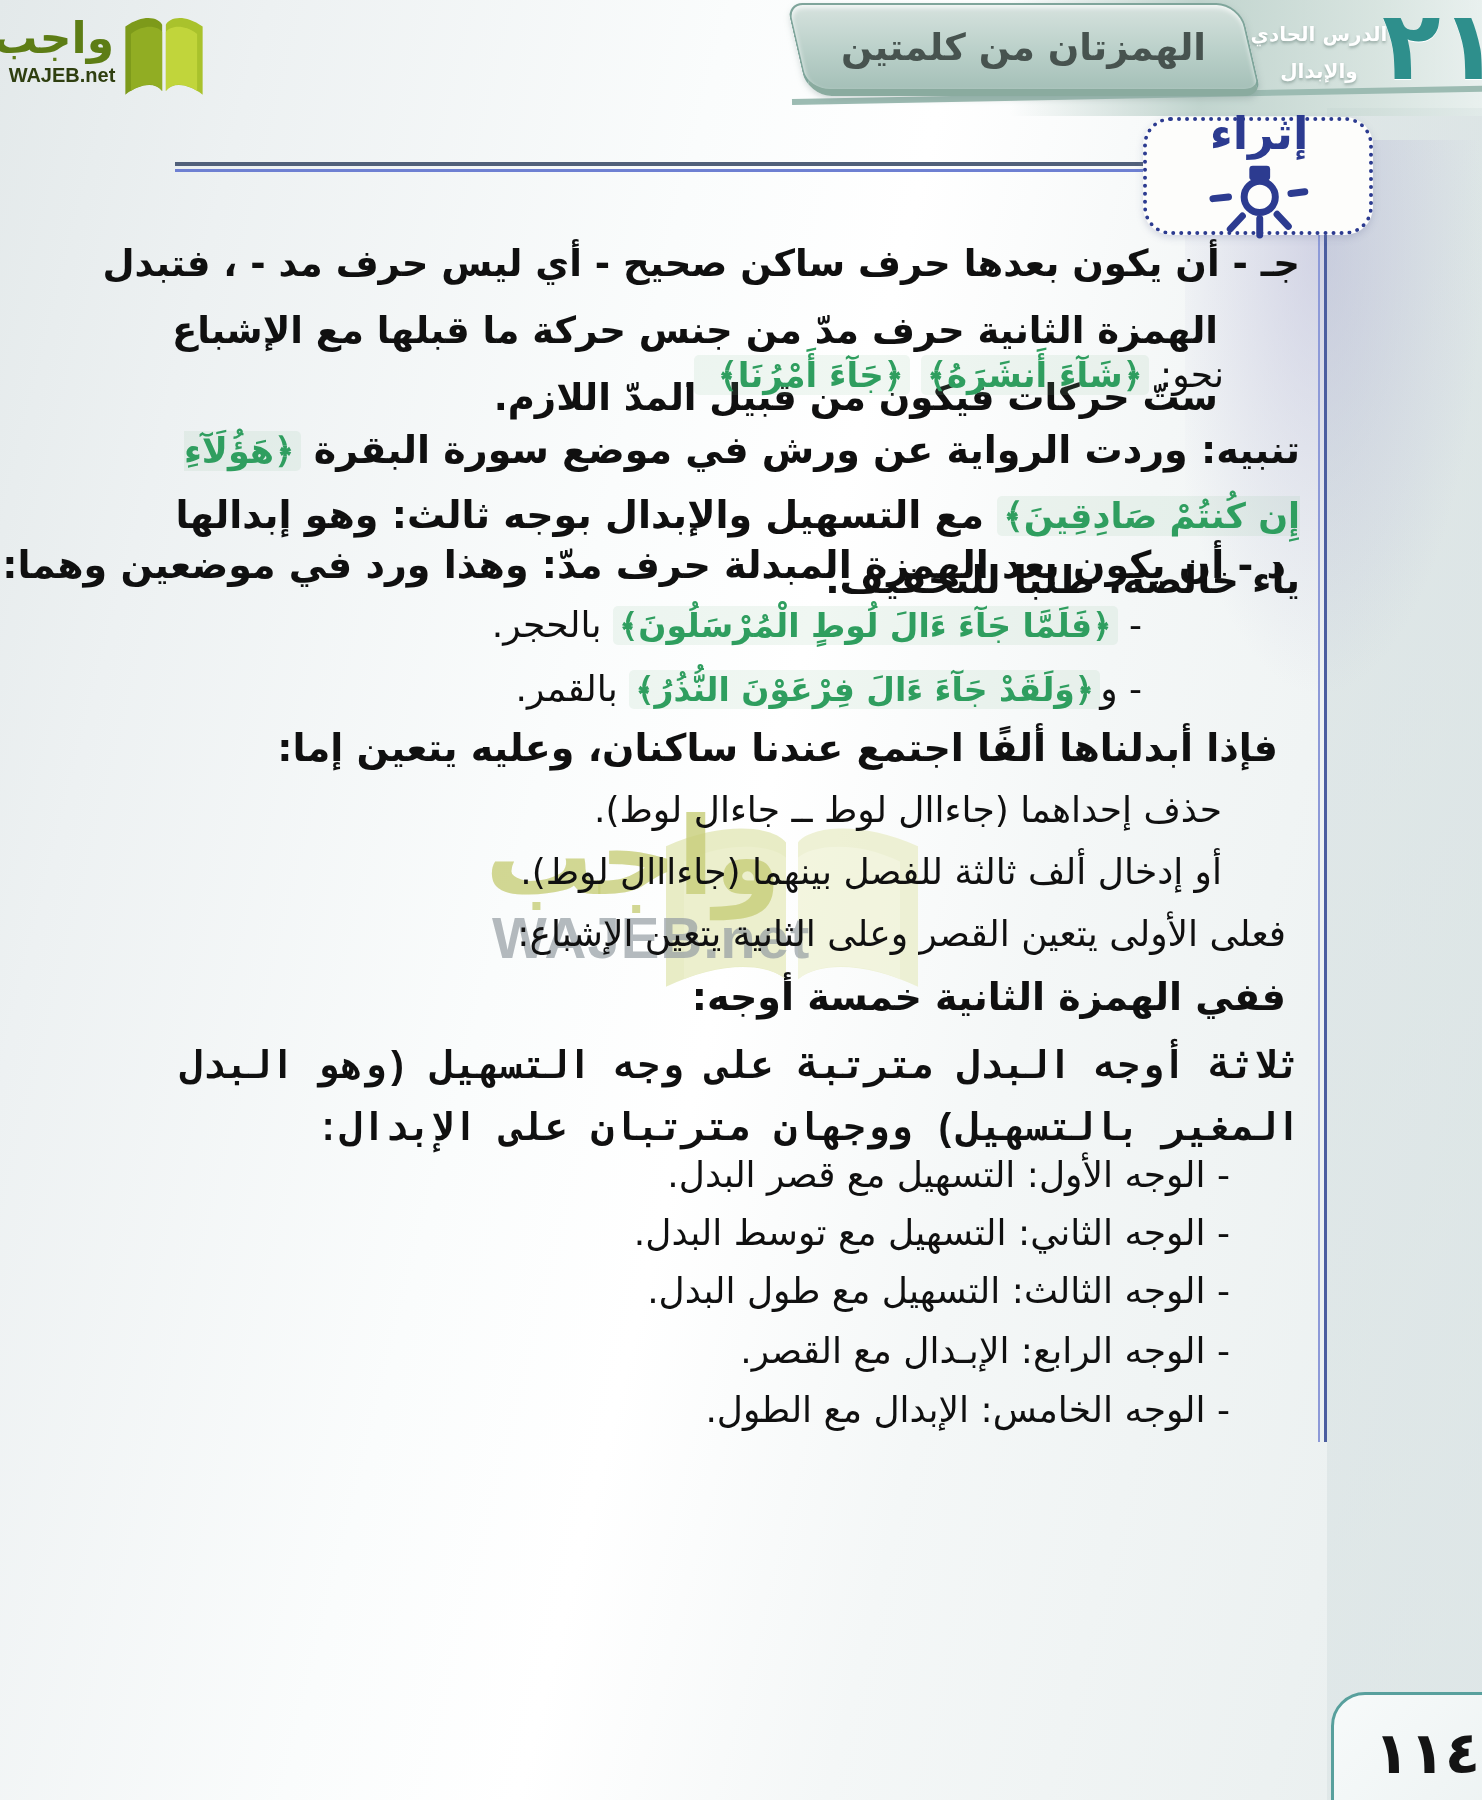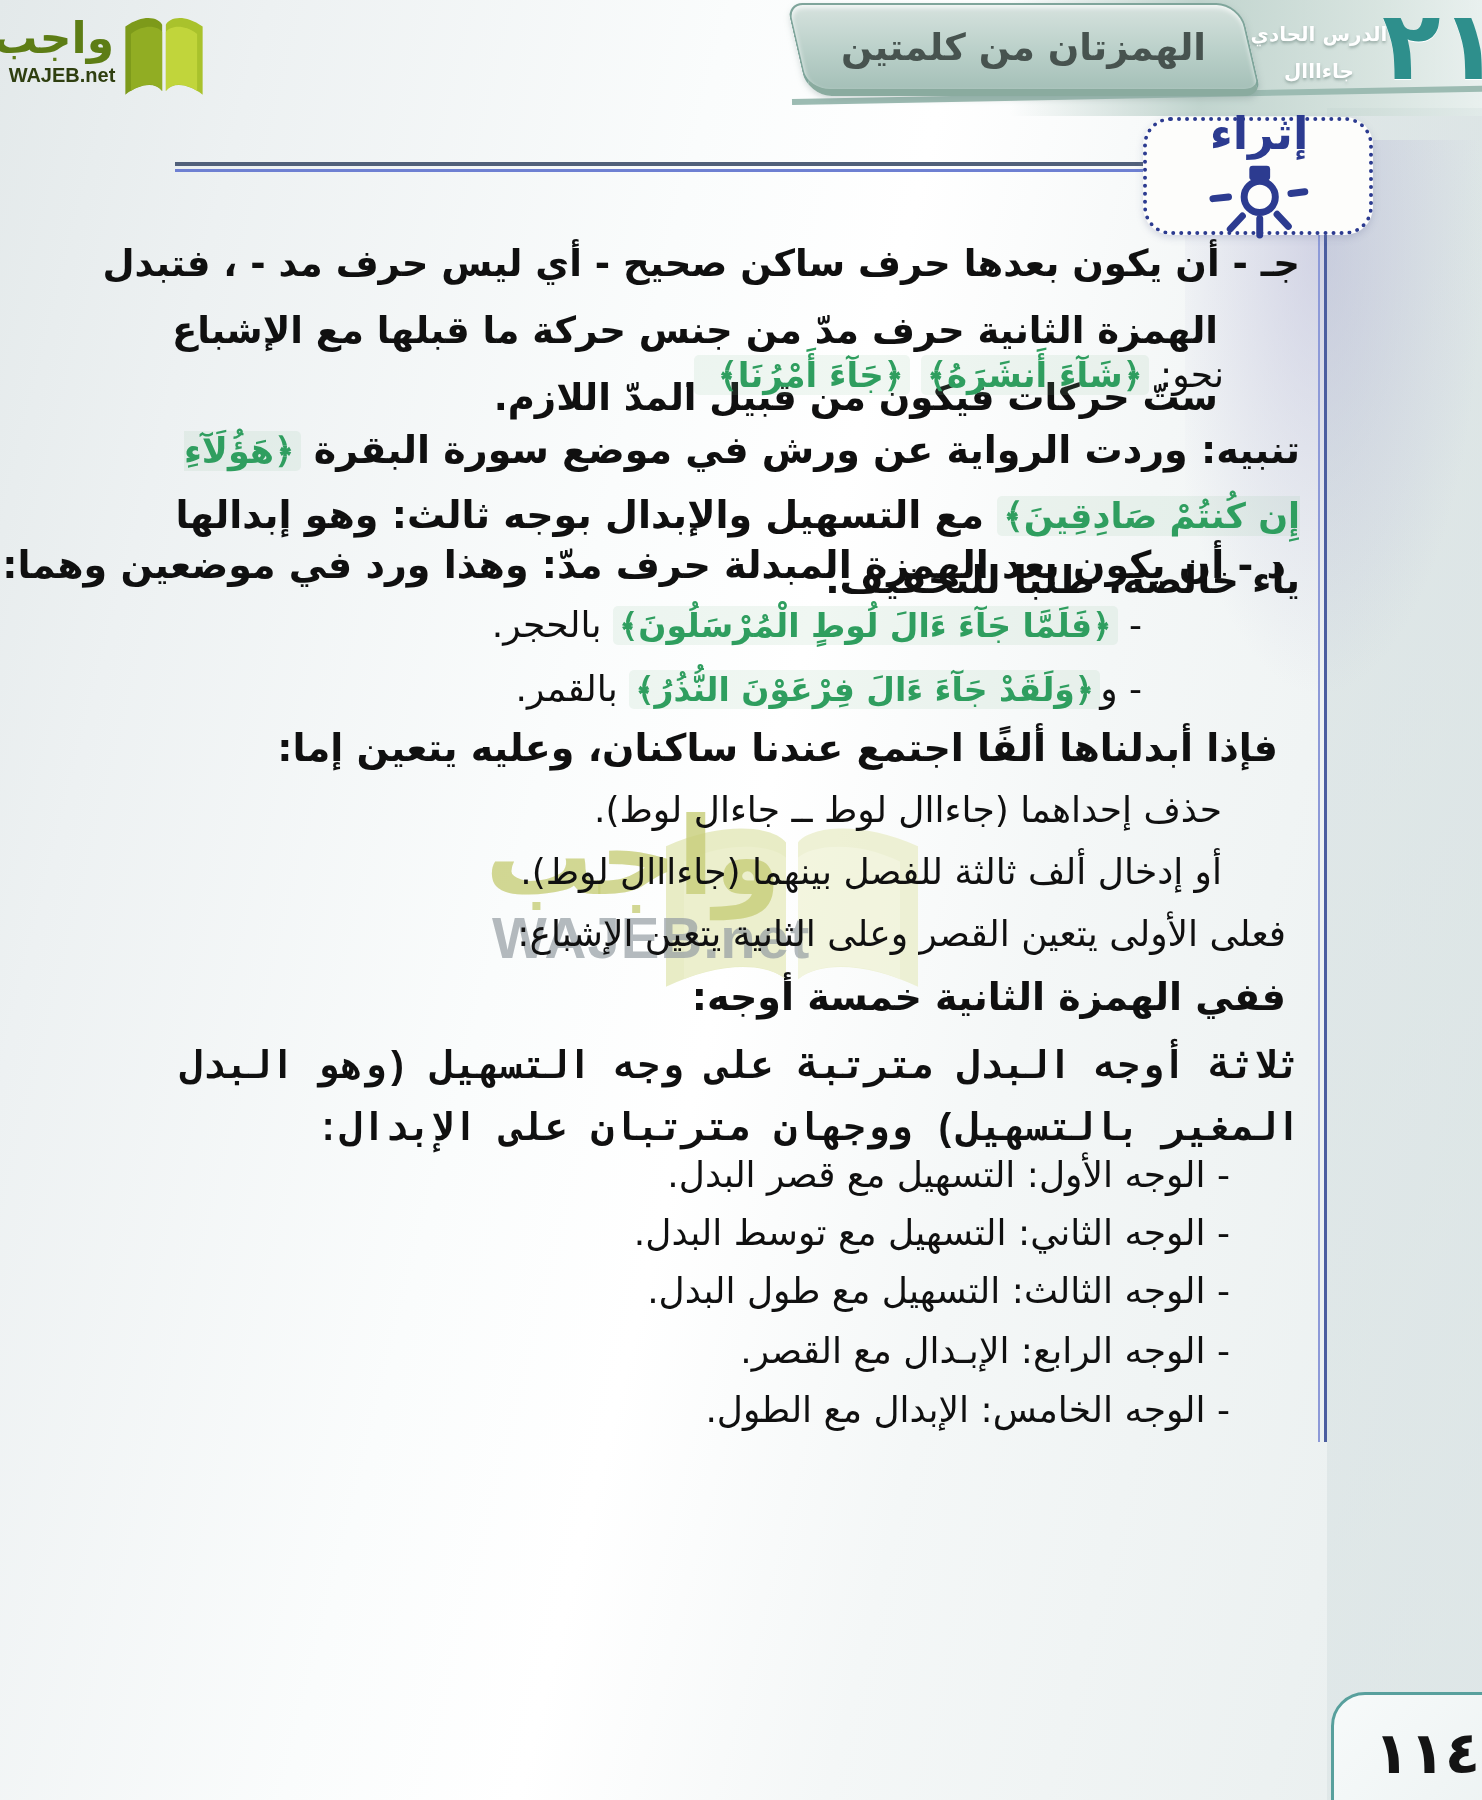--- a/index.html
+++ b/index.html
@@ -90,21 +90,21 @@
         <path d="M86,26 C70,14 56,18 52,24 L52,88 C60,78 74,80 86,88 Z" fill="#c6d83e" opacity="0.85"></path>
       </svg>
     </span>
   </div>
 
   <div class="lesson-tab">
     <div class="lesson-tab-inner">الهمزتان من كلمتين</div>
   </div>
   <div class="lesson-ordinal">
     <div>الدرس الحادي</div>
-    <div>جاءااال</div>
+    <div>والإبدال</div>
   </div>
   <div class="lesson-num">٢١</div>
 
   <div class="enrich">
     <span class="enrich-label">إثراء</span>
     <span>
       <svg width="104" height="78" viewBox="0 0 120 90">
         <g stroke="#2c3b90" stroke-width="8" stroke-linecap="round" fill="none">
           <circle cx="62" cy="38" r="18"></circle>
           <line x1="42" y1="60" x2="28" y2="75"></line>

